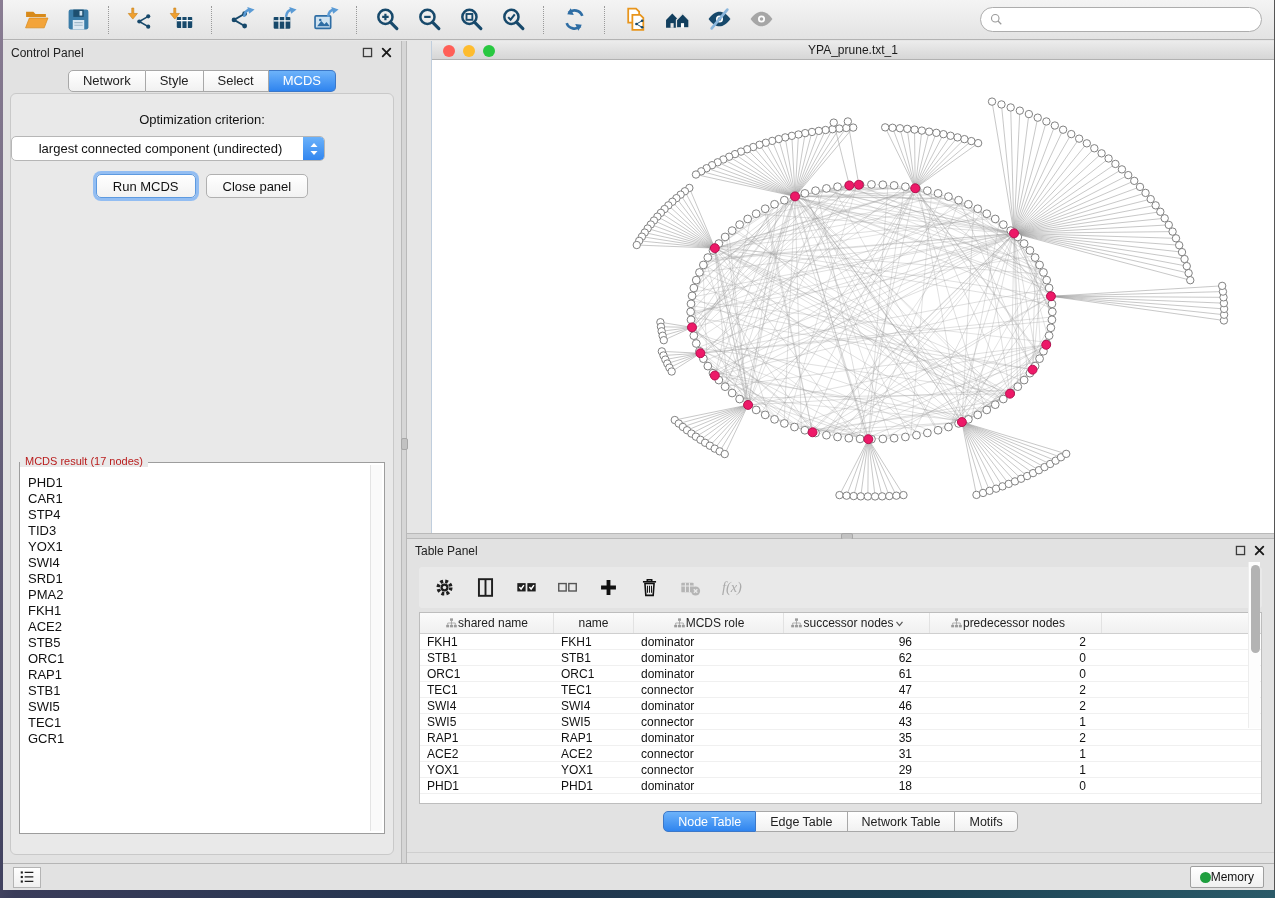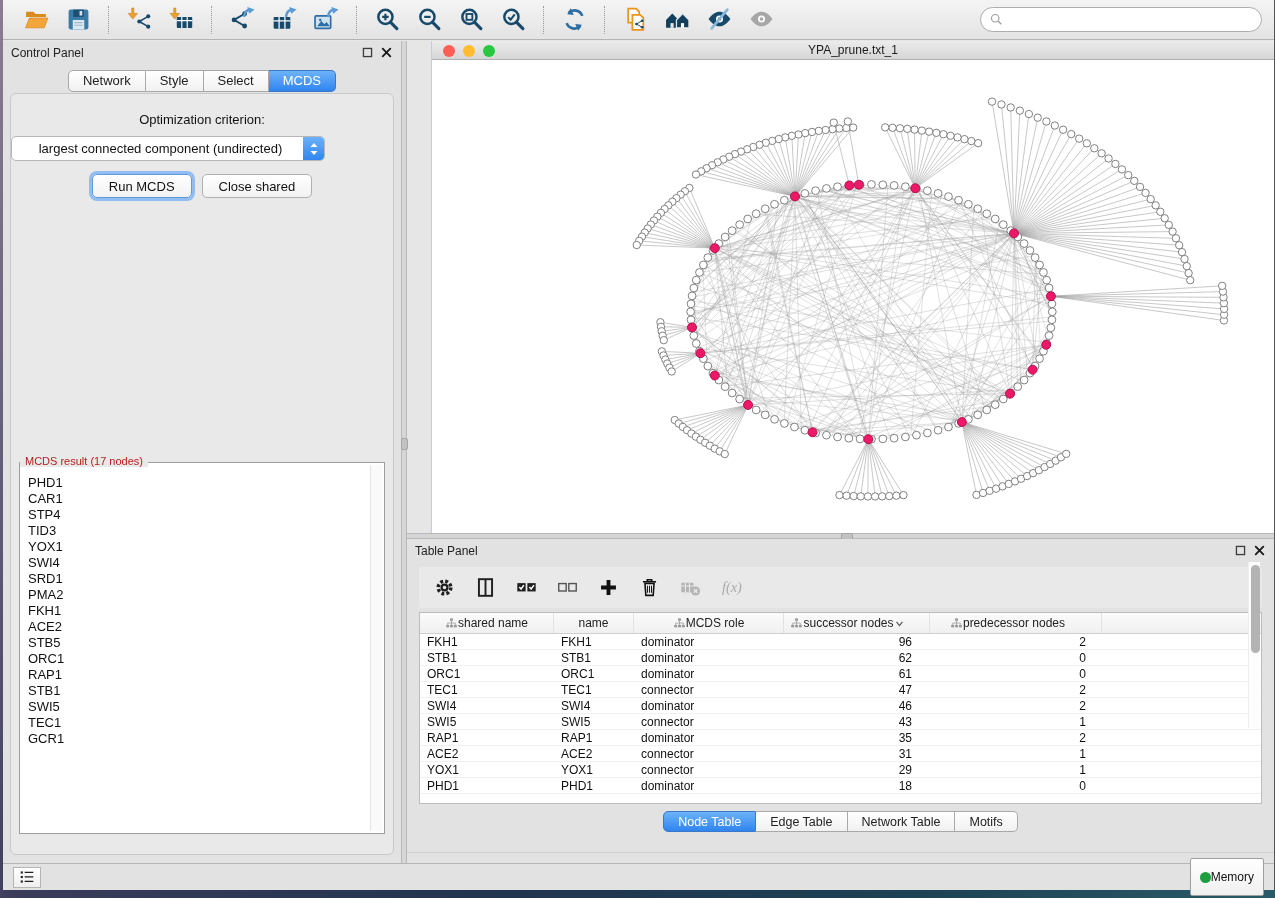--- a/index.html
+++ b/index.html
@@ -100,21 +100,21 @@
   .tp-scroll .thumb { position:absolute; top:3px; left:1.5px; width:9px; height:88px; background:#b3b3b3; border-radius:5px; }
   .tp-tabs { display:flex; justify-content:center; margin-top:7px; }
   .tp-bottom-strip { position:absolute; left:0; right:0; bottom:0; height:11px; border-top:1px solid #cfcfcf; }
 
   
   .status-bar { position:absolute; left:0; right:0; bottom:0; height:27px; background:#e2e2e2; border-top:1px solid #b5b5b5;
     display:flex; align-items:center; padding:0 10px; }
   .list-btn { width:28px; height:21px; background:linear-gradient(#fff,#efefef); border:1px solid #b4b4b4;
     display:flex; align-items:center; justify-content:center; cursor:pointer; }
   .list-btn svg { width:16px; height:16px; }
-  .memory-btn { margin-left:auto; height:38px; background:linear-gradient(#fff,#f0f0f0); border:1px solid #9f9f9f; border-radius:2px;
+  .memory-btn { margin-left:auto; height:22px; background:linear-gradient(#fff,#f0f0f0); border:1px solid #9f9f9f; border-radius:2px;
     display:flex; align-items:center; padding:6px 9px; font-size:12px; color:#111; cursor:pointer; }
   .memory-dot { width:11px; height:11px; border-radius:50%; display:inline-block; }
 </style>
 </head>
 <body>
 
 <div class="app">
 
   <div class="main-toolbar">
     <div class="tb-groups" id="tb-groups">
@@ -320,21 +320,21 @@
             <span class="stepper">
               <svg viewBox="0 0 12 18" width="12" height="18">
                   <path d="M2.5 7L6 3l3.5 4z" fill="#fff"></path>
                   <path d="M2.5 11L6 15l3.5-4z" fill="#fff"></path>
                 </svg>
             </span>
           </div>
         </div>
         <div class="btn-row">
           <button class="mac-btn focused">Run MCDS</button>
-          <button class="mac-btn">Close shared</button>
+          <button class="mac-btn">Close panel</button>
         </div>
         <div class="result-group">
           <span class="result-legend">MCDS result (17 nodes)</span>
           <div class="result-list" id="mcds-list">
               <div class="result-item">PHD1</div>
               <div class="result-item">CAR1</div>
               <div class="result-item">STP4</div>
               <div class="result-item">TID3</div>
               <div class="result-item">YOX1</div>
               <div class="result-item">SWI4</div>

